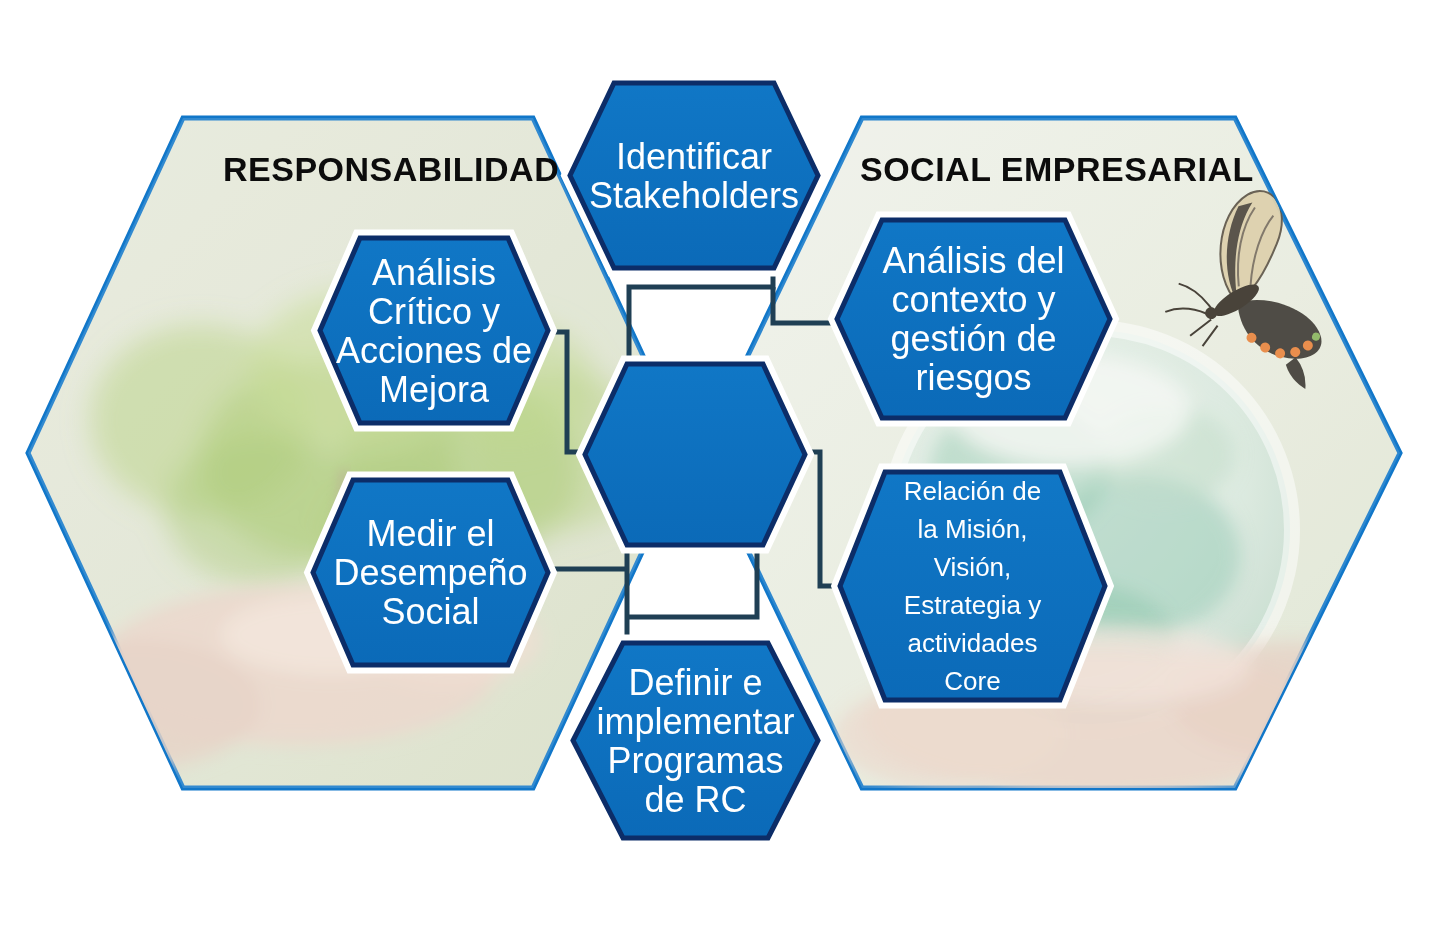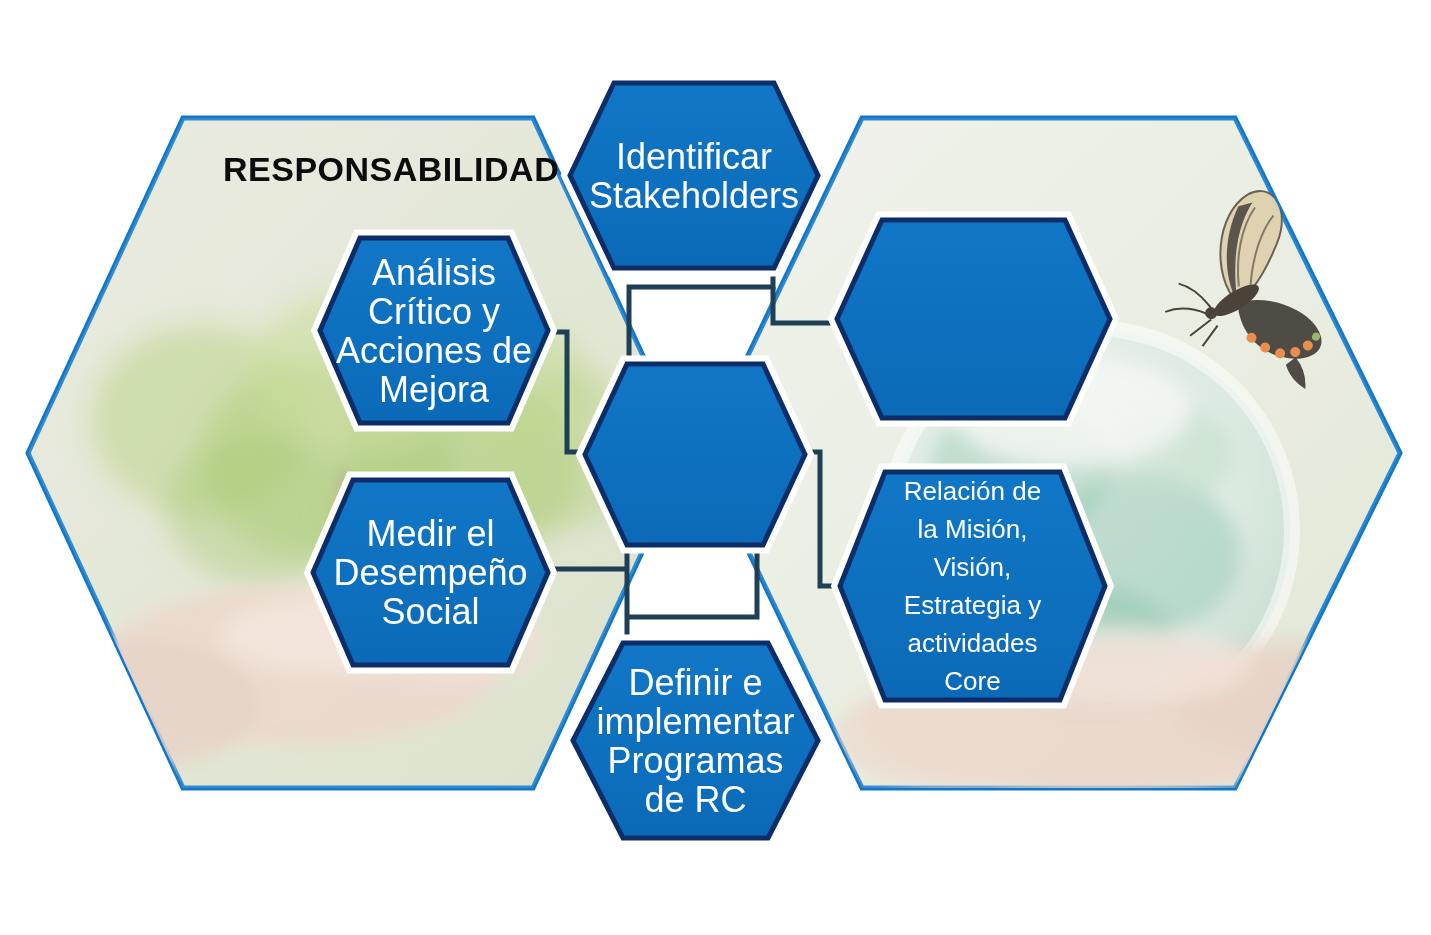--- a/index.html
+++ b/index.html
@@ -163,30 +163,35 @@
 
     <polygon points="623,643 768,643 818,740.5 768,838 623,838 573,740.5" fill="none" stroke="#ffffff" stroke-width="17" stroke-linejoin="miter"></polygon>
     <polygon points="623,643 768,643 818,740.5 768,838 623,838 573,740.5" fill="url(#nodeFill)" stroke="#0c2d68" stroke-width="5" stroke-linejoin="miter"></polygon>
 
     <polygon points="627,364 763,364 805,454.5 763,545 627,545 585,454.5" fill="none" stroke="#ffffff" stroke-width="17" stroke-linejoin="miter"></polygon>
     <polygon points="627,364 763,364 805,454.5 763,545 627,545 585,454.5" fill="url(#nodeFill)" stroke="#0c2d68" stroke-width="5" stroke-linejoin="miter"></polygon>
   </g>
 </svg>
 
   <div class="title" style="left:193px;top:150px;margin-left:30px;">RESPONSABILIDAD</div>
+  <div class="title" style="left:860px;top:150px;">SOCIAL EMPRESARIAL</div>
 
   <div class="lbl" style="left:570px;top:83px;width:248px;height:185px;">Identificar
 Stakeholders</div>
   <div class="lbl" style="left:320px;top:238px;width:228px;height:185px;">Análisis
 Crítico y
 Acciones de
 Mejora</div>
   <div class="lbl" style="left:313px;top:480px;width:235px;height:185px;">Medir el
 Desempeño
 Social</div>
+  <div class="lbl" style="left:837px;top:220px;width:273px;height:198px;">Análisis del
+contexto y
+gestión de
+riesgos</div>
   <div class="lbl" style="left:573px;top:643px;width:245px;height:195px;">Definir e
 implementar
 Programas
 de RC</div>
   <div class="lbl" style="left:840px;top:470px;width:265px;height:232px;font-size:26px;line-height:38px;">Relación de
 la Misión,
 Visión,
 Estrategia y
 actividades
 Core</div>

